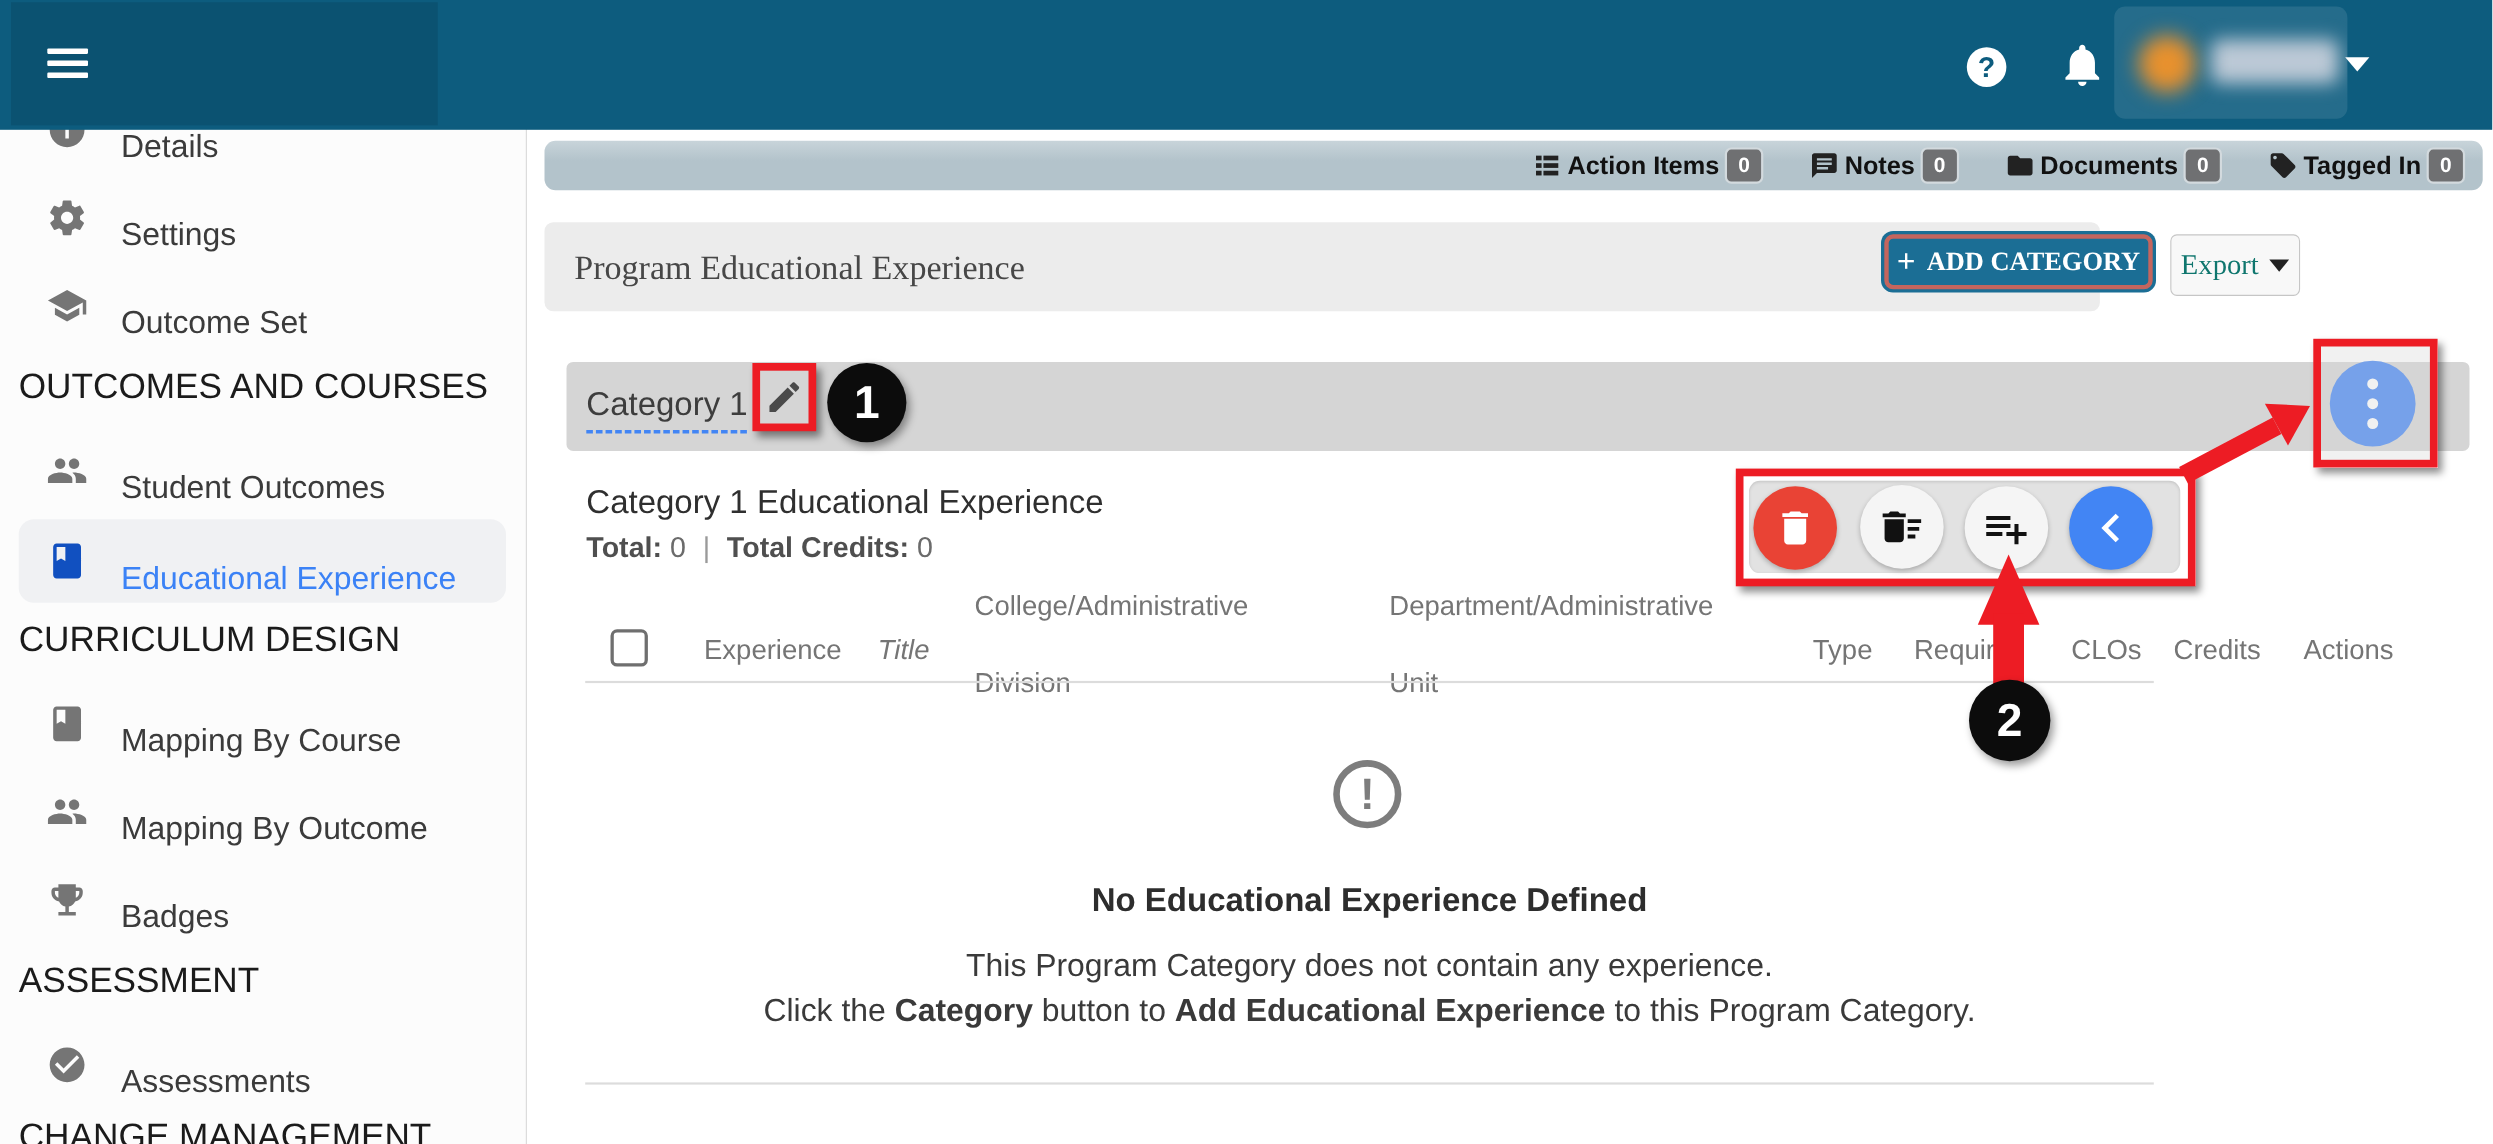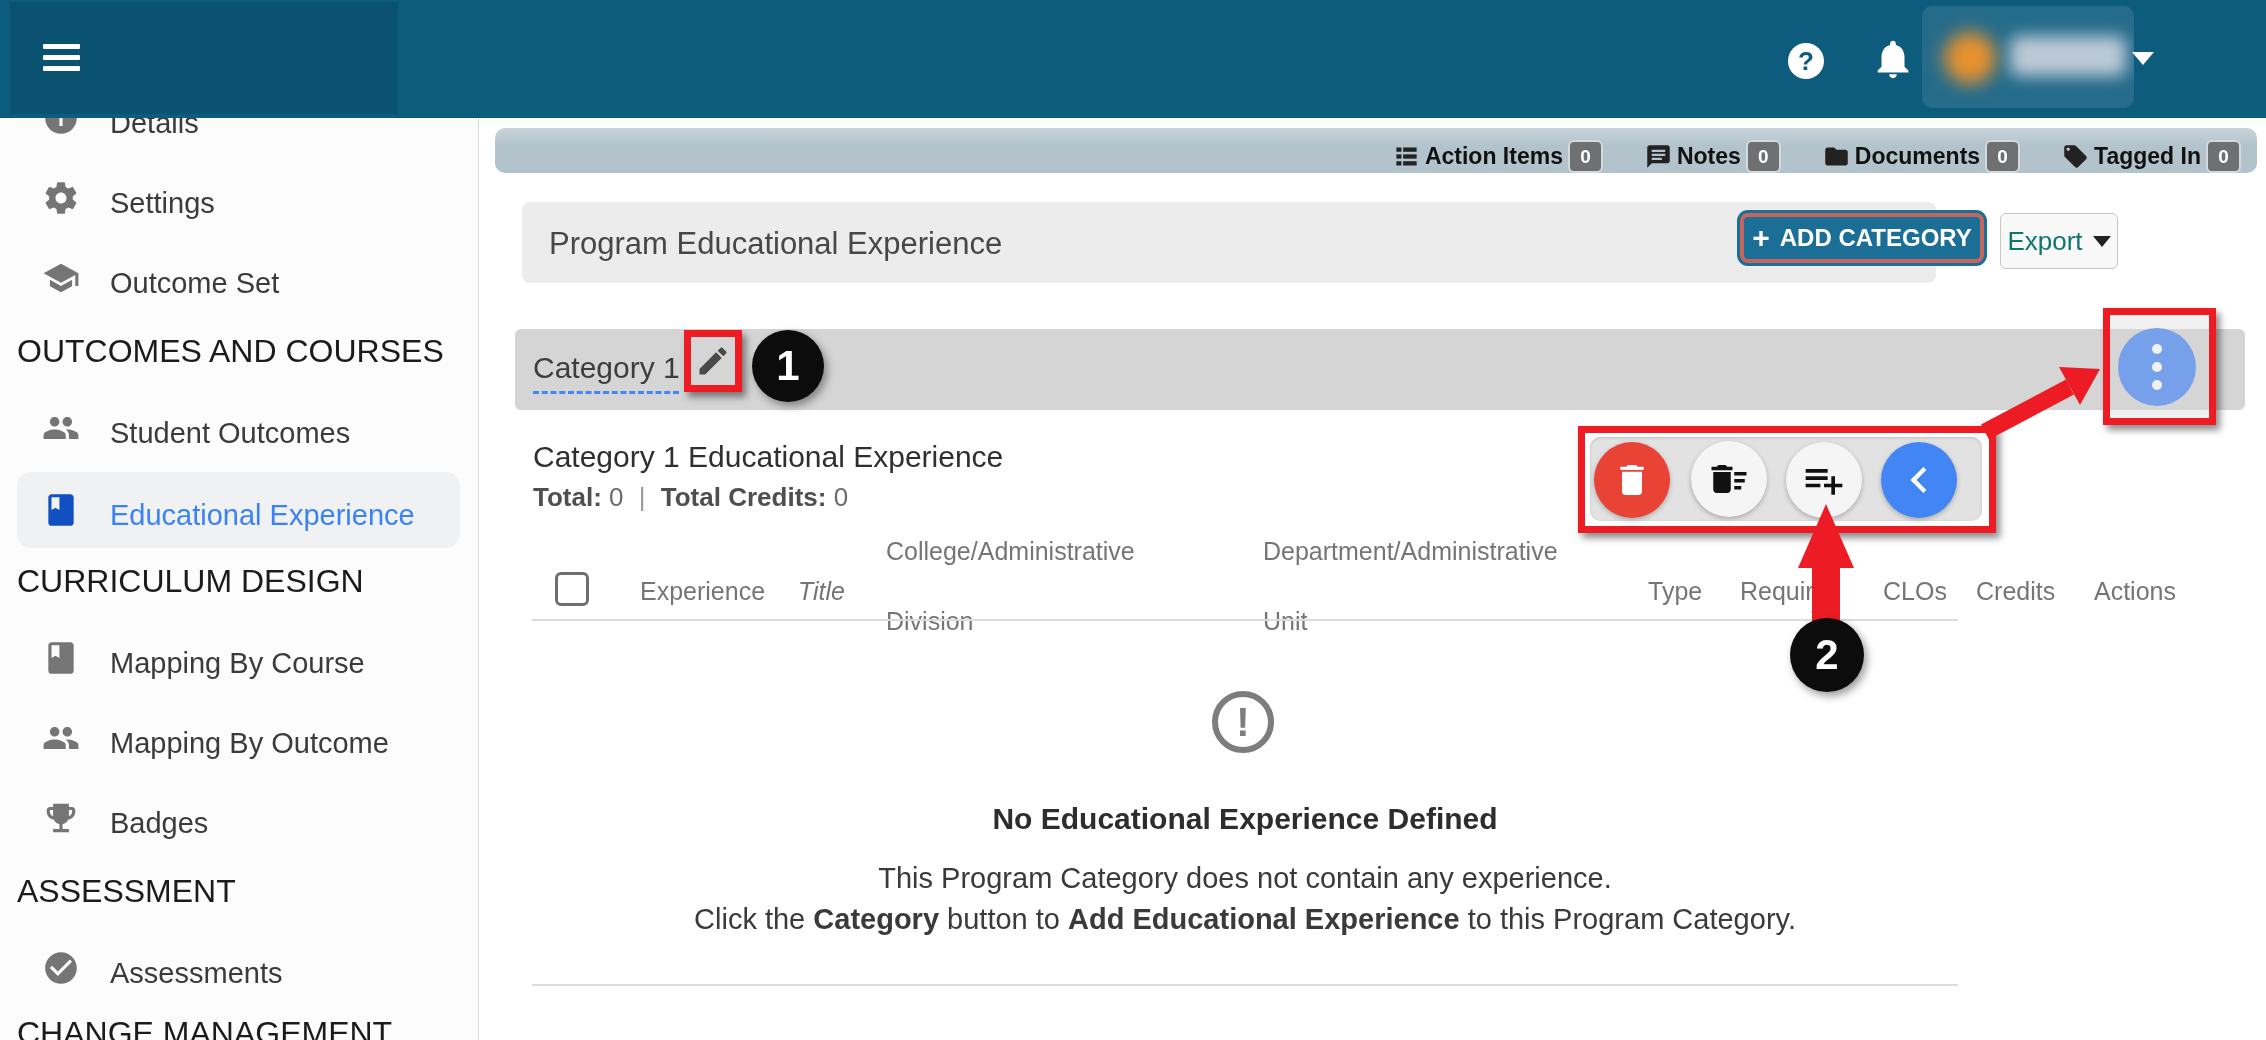--- a/index.html
+++ b/index.html
@@ -17,39 +17,39 @@
   .bell{left:1870px;top:36px;width:46px;height:46px;cursor:pointer;}
   .user-blur{left:1922px;top:6px;width:212px;height:102px;border-radius:10px;overflow:hidden;background:rgba(255,255,255,0.10);cursor:pointer;}
   .avatar-blob{position:absolute;left:22px;top:26px;width:52px;height:52px;border-radius:50%;background:#e8912d;filter:blur(9px);}
   .name-blob{position:absolute;left:88px;top:30px;width:116px;height:40px;border-radius:8px;background:#bcc9d6;filter:blur(8px);}
   .caret-down{left:2132px;top:52px;width:0;height:0;border-left:11px solid transparent;border-right:11px solid transparent;border-top:13px solid #fff;}
 
   
   .sidebar{left:0;top:0;width:478px;height:1040px;background:#fcfcfc;border-right:1px solid #d9d9d9;z-index:2;}
   .nav-item{position:absolute;left:0;width:478px;height:60px;cursor:pointer;}
   .nav-item .nicon{position:absolute;left:42px;top:11px;width:38px;height:38px;fill:#757575;}
-  .nav-item .nlabel{position:absolute;left:110px;top:19px;font-size:29px;color:#3b3b3b;white-space:nowrap;}
+  .nav-item .nlabel{position:absolute;left:110px;top:30px;font-size:29px;color:#3b3b3b;white-space:nowrap;}
   .nav-active-bg{position:absolute;left:17px;top:472px;width:443px;height:76px;border-radius:14px;background:#f0f1f3;}
   .nav-item.active .nicon{fill:#1150c0;}
   .nav-item.active .nlabel{color:#3b82f6;}
   .nav-section{position:absolute;left:17px;width:440px;height:40px;font-size:32px;font-weight:400;color:#1b1b1b;white-space:nowrap;}
 
   
   .breadcrumb{left:503px;top:88px;font-size:28px;font-weight:700;color:#333;z-index:1;}
   .status-bar{left:495px;top:128px;width:1762px;height:45px;border-radius:10px;
       background:linear-gradient(180deg,#c8d4da 0%,#b3c3cb 40%,#b3c3cb 100%);
-      display:flex;align-items:flex-end;justify-content:flex-end;gap:42px;padding-right:16px;box-sizing:border-box;z-index:1;}
+      display:flex;align-items:center;justify-content:flex-end;gap:42px;padding-right:16px;box-sizing:border-box;z-index:1;}
   .status-item{display:flex;align-items:center;gap:5px;cursor:pointer;}
   .status-item svg{width:27px;height:27px;fill:#222;}
   .status-item .slabel{font-size:23px;font-weight:700;color:#111;white-space:nowrap;}
   .badge{min-width:23px;height:29px;padding:0 4px;background:#6f7072;border:2px solid #d3dade;border-radius:6px;
       color:#fff;font-size:19px;font-weight:700;display:flex;align-items:center;justify-content:center;}
 
   
-  .title-bar{left:522px;top:202px;width:1414px;height:81px;border-radius:8px;background:#ececec;z-index:1;}
+  .title-bar{left:495px;top:202px;width:1414px;height:81px;border-radius:8px;background:#ececec;z-index:1;font-family:Liberation Serif, serif;}
   .page-title{position:absolute;left:27px;top:24px;font-size:31px;font-weight:500;color:#474747;white-space:nowrap;}
   .btn-add{position:absolute;left:1218px;top:11px;width:236px;height:42px;background:#1b6e95;border:4px solid #c4655e;
       box-shadow:0 0 0 3px #1b6e95;border-radius:8px;color:#fff;font-weight:700;font-size:24px;
       display:flex;align-items:center;justify-content:center;gap:10px;cursor:pointer;}
   .btn-add .plus{font-size:30px;font-weight:700;line-height:1;}
   .btn-export{position:absolute;left:1478px;top:11px;width:118px;height:56px;background:#f8f8f8;border:1px solid #c6c6c6;
       border-radius:6px;display:flex;align-items:center;justify-content:center;gap:10px;font-size:26px;color:#0f766e;cursor:pointer;box-sizing:border-box;}
   .btn-export .ecaret{width:0;height:0;border-left:9px solid transparent;border-right:9px solid transparent;border-top:11px solid #222;}
 
   

